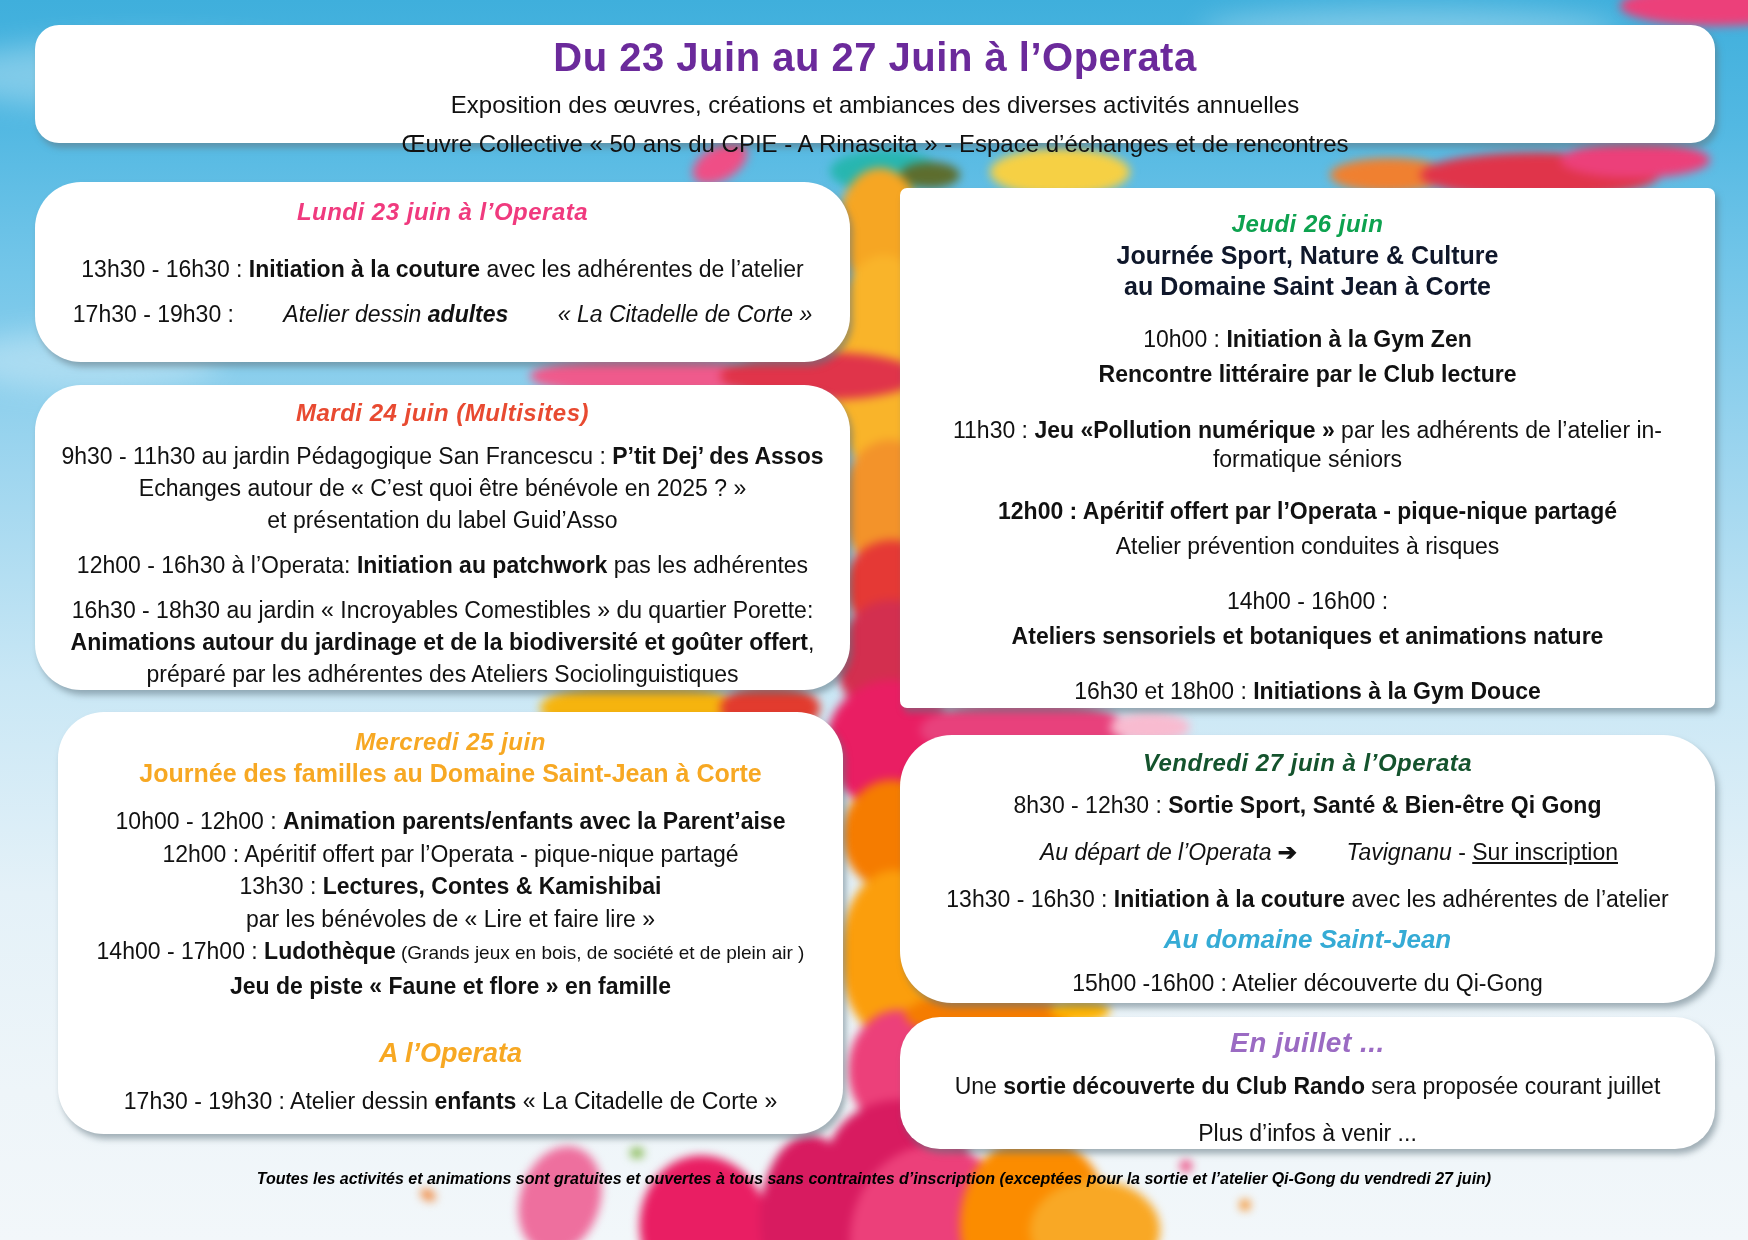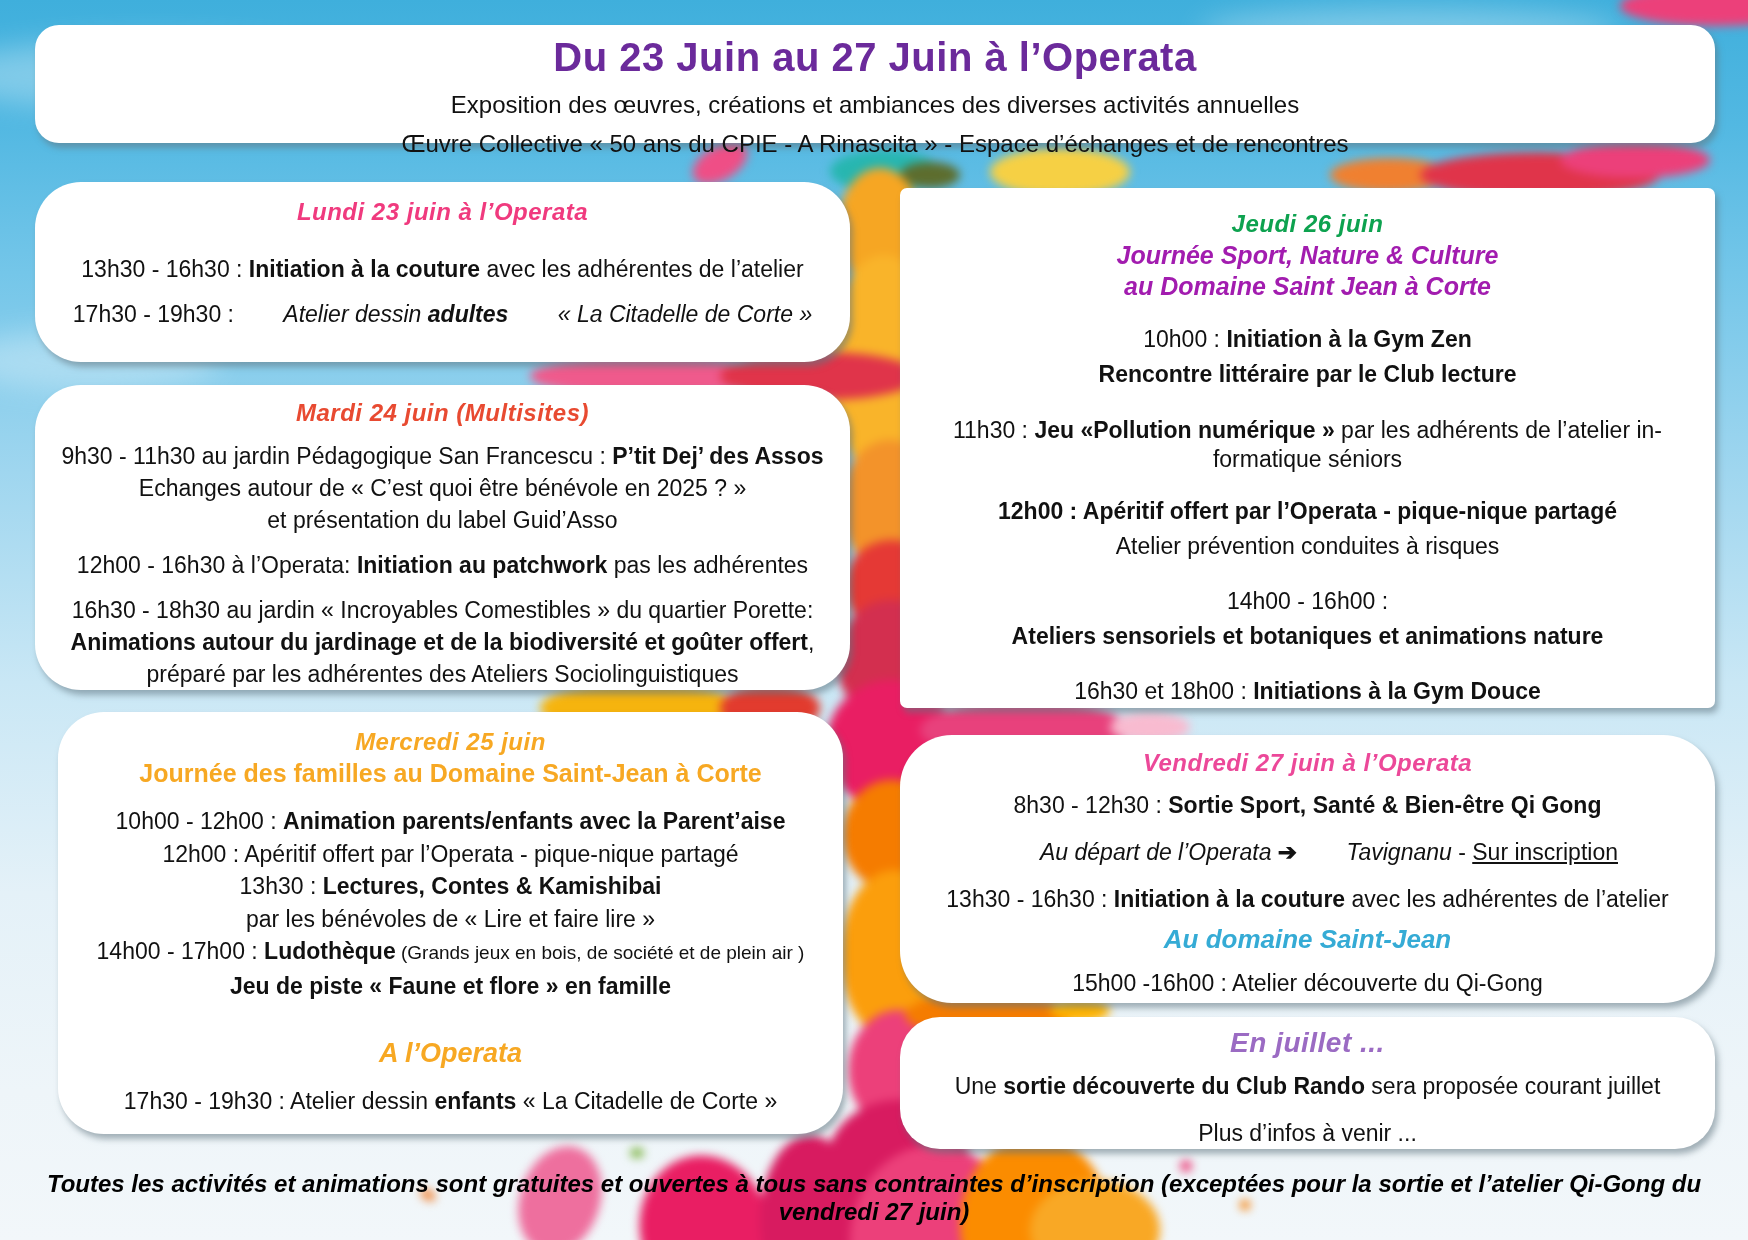--- a/index.html
+++ b/index.html
@@ -53,21 +53,21 @@
   .card-vendredi .line{line-height:38px;}
   .card-vendredi .para{margin-top:9px;}
   .card-vendredi .para.heading{font-size:26px;margin-top:6px;}
 
   .card-juillet{left:900px;top:1017px;width:815px;height:132px;border-radius:40px;padding-top:10px;}
   .card-juillet .card-title{font-size:28px;}
   .card-juillet .line{line-height:39px;}
   .card-juillet .para{margin-top:8px;}
 
   .footer-note{position:absolute;left:0;top:1170px;width:1748px;text-align:center;z-index:6;
-    font-size:24px;font-weight:bold;font-style:italic;color:#000;}
+    font-size:16px;font-weight:bold;font-style:italic;color:#000;}
 </style>
 </head>
 <body>
 
 <div id="poster">
 
   <div class="cloud" style="left:-60px;top:40px;width:420px;height:70px;"></div>
   <div class="cloud" style="left:-40px;top:330px;width:260px;height:60px;"></div>
   <div class="cloud" style="left:1200px;top:8px;width:420px;height:46px;"></div>
 
@@ -170,21 +170,21 @@
         </div>
         <div class="para heading" style="color: rgb(247, 168, 35);">A l’Operata</div>
         <div class="para">
           <div class="line"><span>17h30 - 19h30 : Atelier dessin </span><span class="seg-b">enfants</span><span> « La Citadelle de Corte »</span></div>
         </div>
       </div>
   </div>
 
   <div class="panel card card-jeudi">
     <div class="card-title" style="color: rgb(13, 162, 79);">Jeudi 26 juin</div>
-    <div class="card-subtitle" style="color: #a21caf; font-style: italic;">
+    <div class="card-subtitle" style="color: #0f172a;">
         <div>Journée Sport, Nature &amp; Culture</div>
         <div>au Domaine Saint Jean à Corte</div>
       </div>
     <div class="card-body">
         <div class="para">
           <div class="line"><span>10h00 : </span><span class="seg-b">Initiation à la Gym Zen</span></div>
           <div class="line"><span class="seg-b">Rencontre littéraire par le Club lecture</span></div>
         </div>
         <div class="para">
           <div class="line"><span>11h30 : </span><span class="seg-b">Jeu «Pollution numérique »</span><span> par les adhérents de l’atelier in-</span></div>
@@ -198,21 +198,21 @@
           <div class="line"><span>14h00 - 16h00 :</span></div>
           <div class="line"><span class="seg-b">Ateliers sensoriels et botaniques et animations nature</span></div>
         </div>
         <div class="para">
           <div class="line"><span>16h30 et 18h00 : </span><span class="seg-b">Initiations à la Gym Douce</span></div>
         </div>
       </div>
   </div>
 
   <div class="panel card card-vendredi">
-    <div class="card-title" style="color: #ec4899;">Vendredi 27 juin à l’Operata</div>
+    <div class="card-title" style="color: #14532d;">Vendredi 27 juin à l’Operata</div>
     <div class="card-body">
         <div class="para">
           <div class="line"><span>8h30 - 12h30 : </span><span class="seg-b">Sortie Sport, Santé &amp; Bien-être Qi Gong</span></div>
         </div>
         <div class="para">
           <div class="line"><span class="seg-i">Au départ de l’Operata </span><span class="seg-b">➔</span><span class="seg-i"> Tavignanu</span><span>  -  </span><span class="seg-u">Sur inscription</span></div>
         </div>
         <div class="para">
           <div class="line"><span>13h30 - 16h30 : </span><span class="seg-b">Initiation à la couture</span><span> avec les adhérentes de l’atelier</span></div>
         </div>

